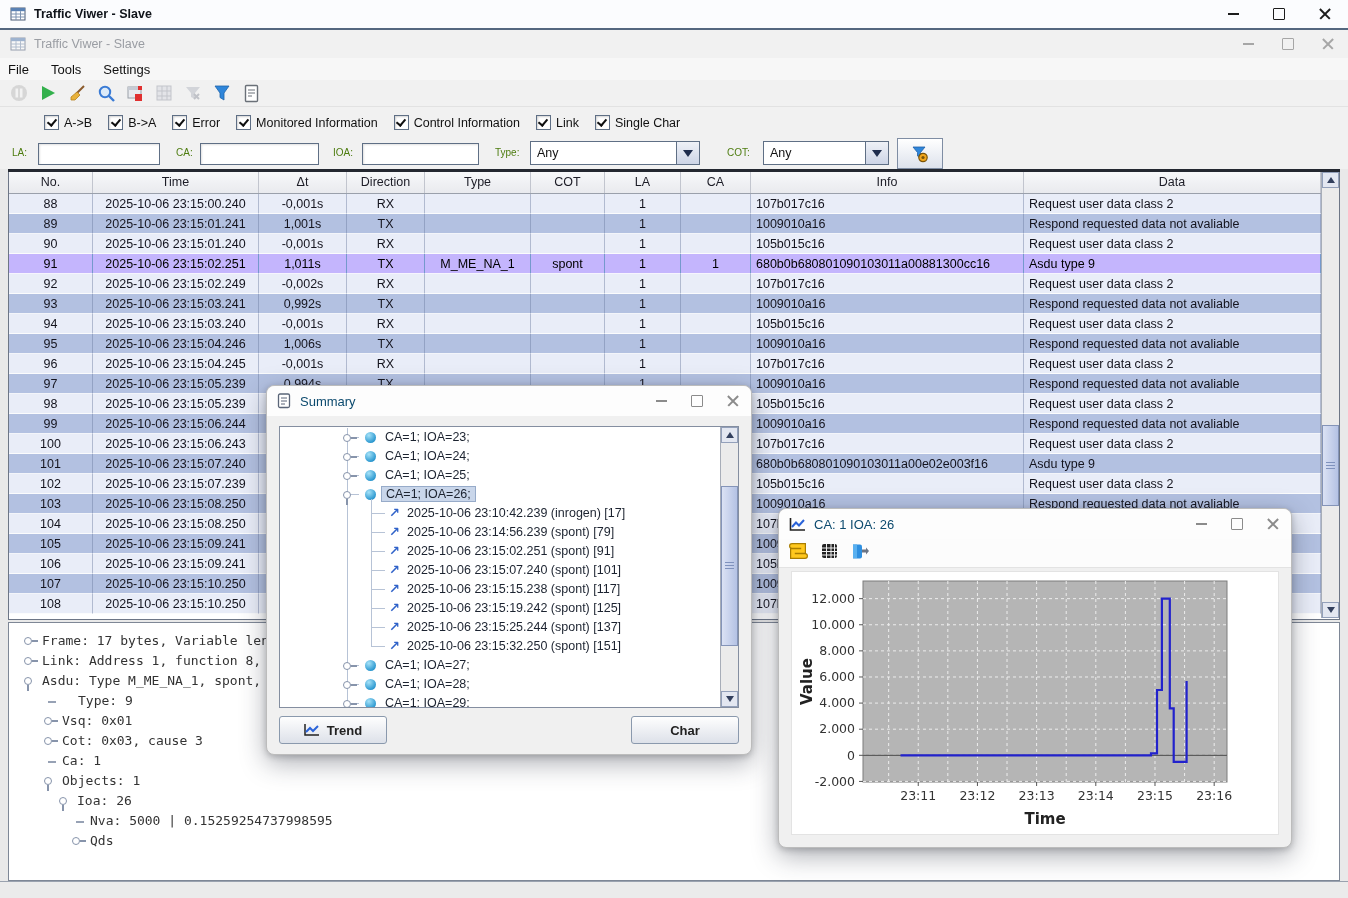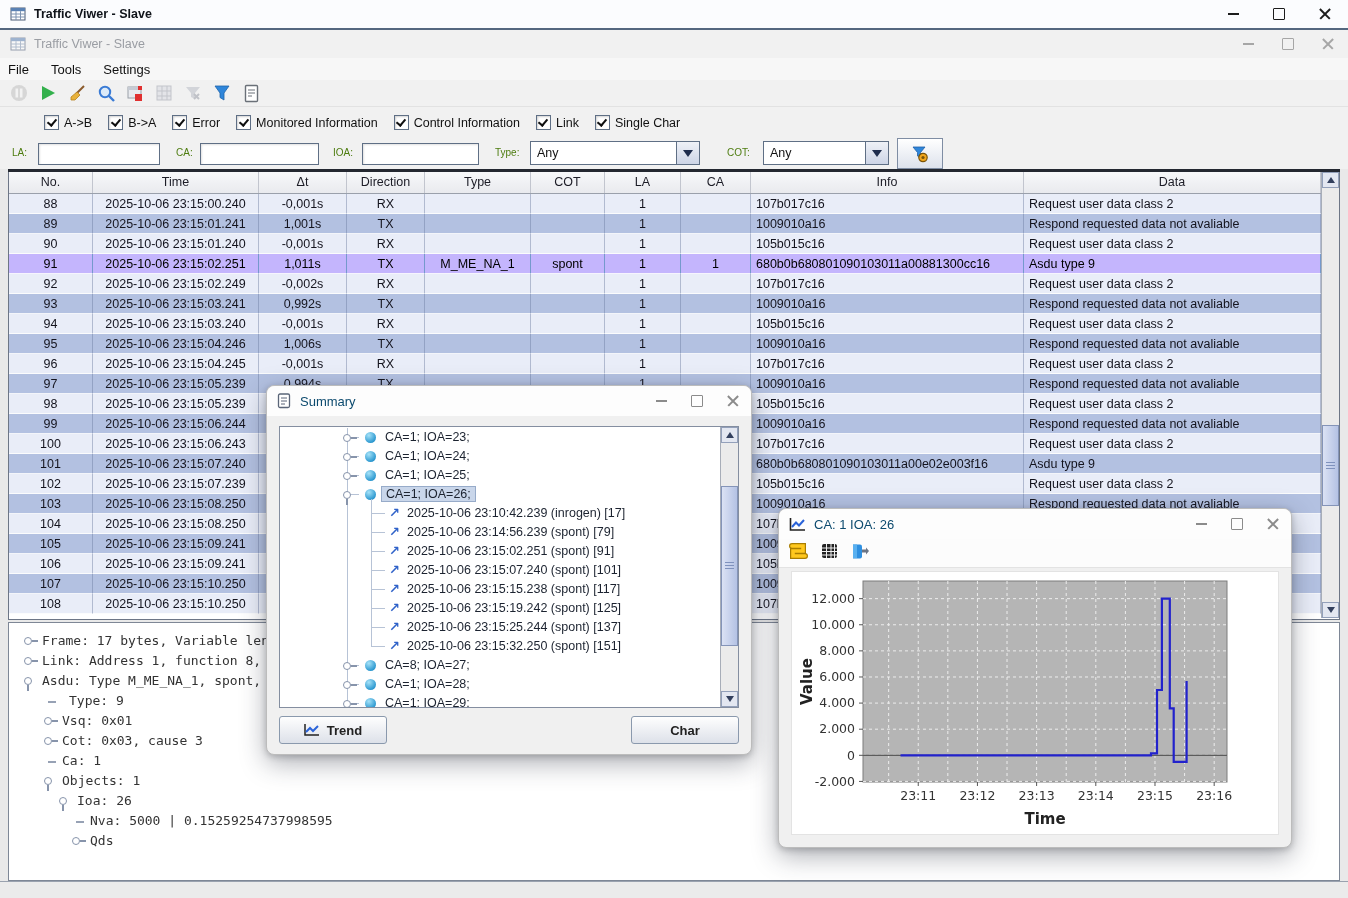--- a/index.html
+++ b/index.html
@@ -558,21 +558,21 @@
       </div>
       <div class="drow">
         <span class="txt" style="left: 33px;">Link: Address 1, function 8, Resp</span>
         <span class="knob c" style="left: 15px;"></span>
       </div>
       <div class="drow">
         <span class="txt" style="left: 33px;">Asdu: Type M_ME_NA_1, spont, Ca 1</span>
         <span class="knob e" style="left: 15px;"></span>
       </div>
       <div class="drow">
-        <span class="txt" style="left: 60px;">Type: 9</span>
+        <span class="txt" style="left: 69px;">Type: 9</span>
         <span class="dash" style="left: 39px;"></span>
       </div>
       <div class="drow">
         <span class="txt" style="left: 53px;">Vsq: 0x01</span>
         <span class="knob c" style="left: 35px;"></span>
       </div>
       <div class="drow">
         <span class="txt" style="left: 53px;">Cot: 0x03, cause 3</span>
         <span class="knob c" style="left: 35px;"></span>
       </div>
@@ -687,21 +687,21 @@
         </div>
         <div class="srow">
           <span class="hstub" style="left: 58px; top: 9px; width: 14px;"></span>
           <span class="arrowg" style="left: 76px;">↗</span>
           <span class="lbl" style="left: 90px;">2025-10-06 23:15:32.250 (spont) [151]</span>
         </div>
         <div class="srow">
           <span class="hstub" style="left: 34px; top: 9px; width: 12px;"></span>
           <span class="knob c" style="left: 30px;"></span>
           <span class="circ" style="left: 52px;"></span>
-          <span class="lbl" style="left: 68px;">CA=8; IOA=27;</span>
+          <span class="lbl" style="left: 68px;">CA=1; IOA=27;</span>
         </div>
         <div class="srow">
           <span class="hstub" style="left: 34px; top: 9px; width: 12px;"></span>
           <span class="knob c" style="left: 30px;"></span>
           <span class="circ" style="left: 52px;"></span>
           <span class="lbl" style="left: 68px;">CA=1; IOA=28;</span>
         </div>
         <div class="srow">
           <span class="hstub" style="left: 34px; top: 9px; width: 12px;"></span>
           <span class="knob c" style="left: 30px;"></span>

